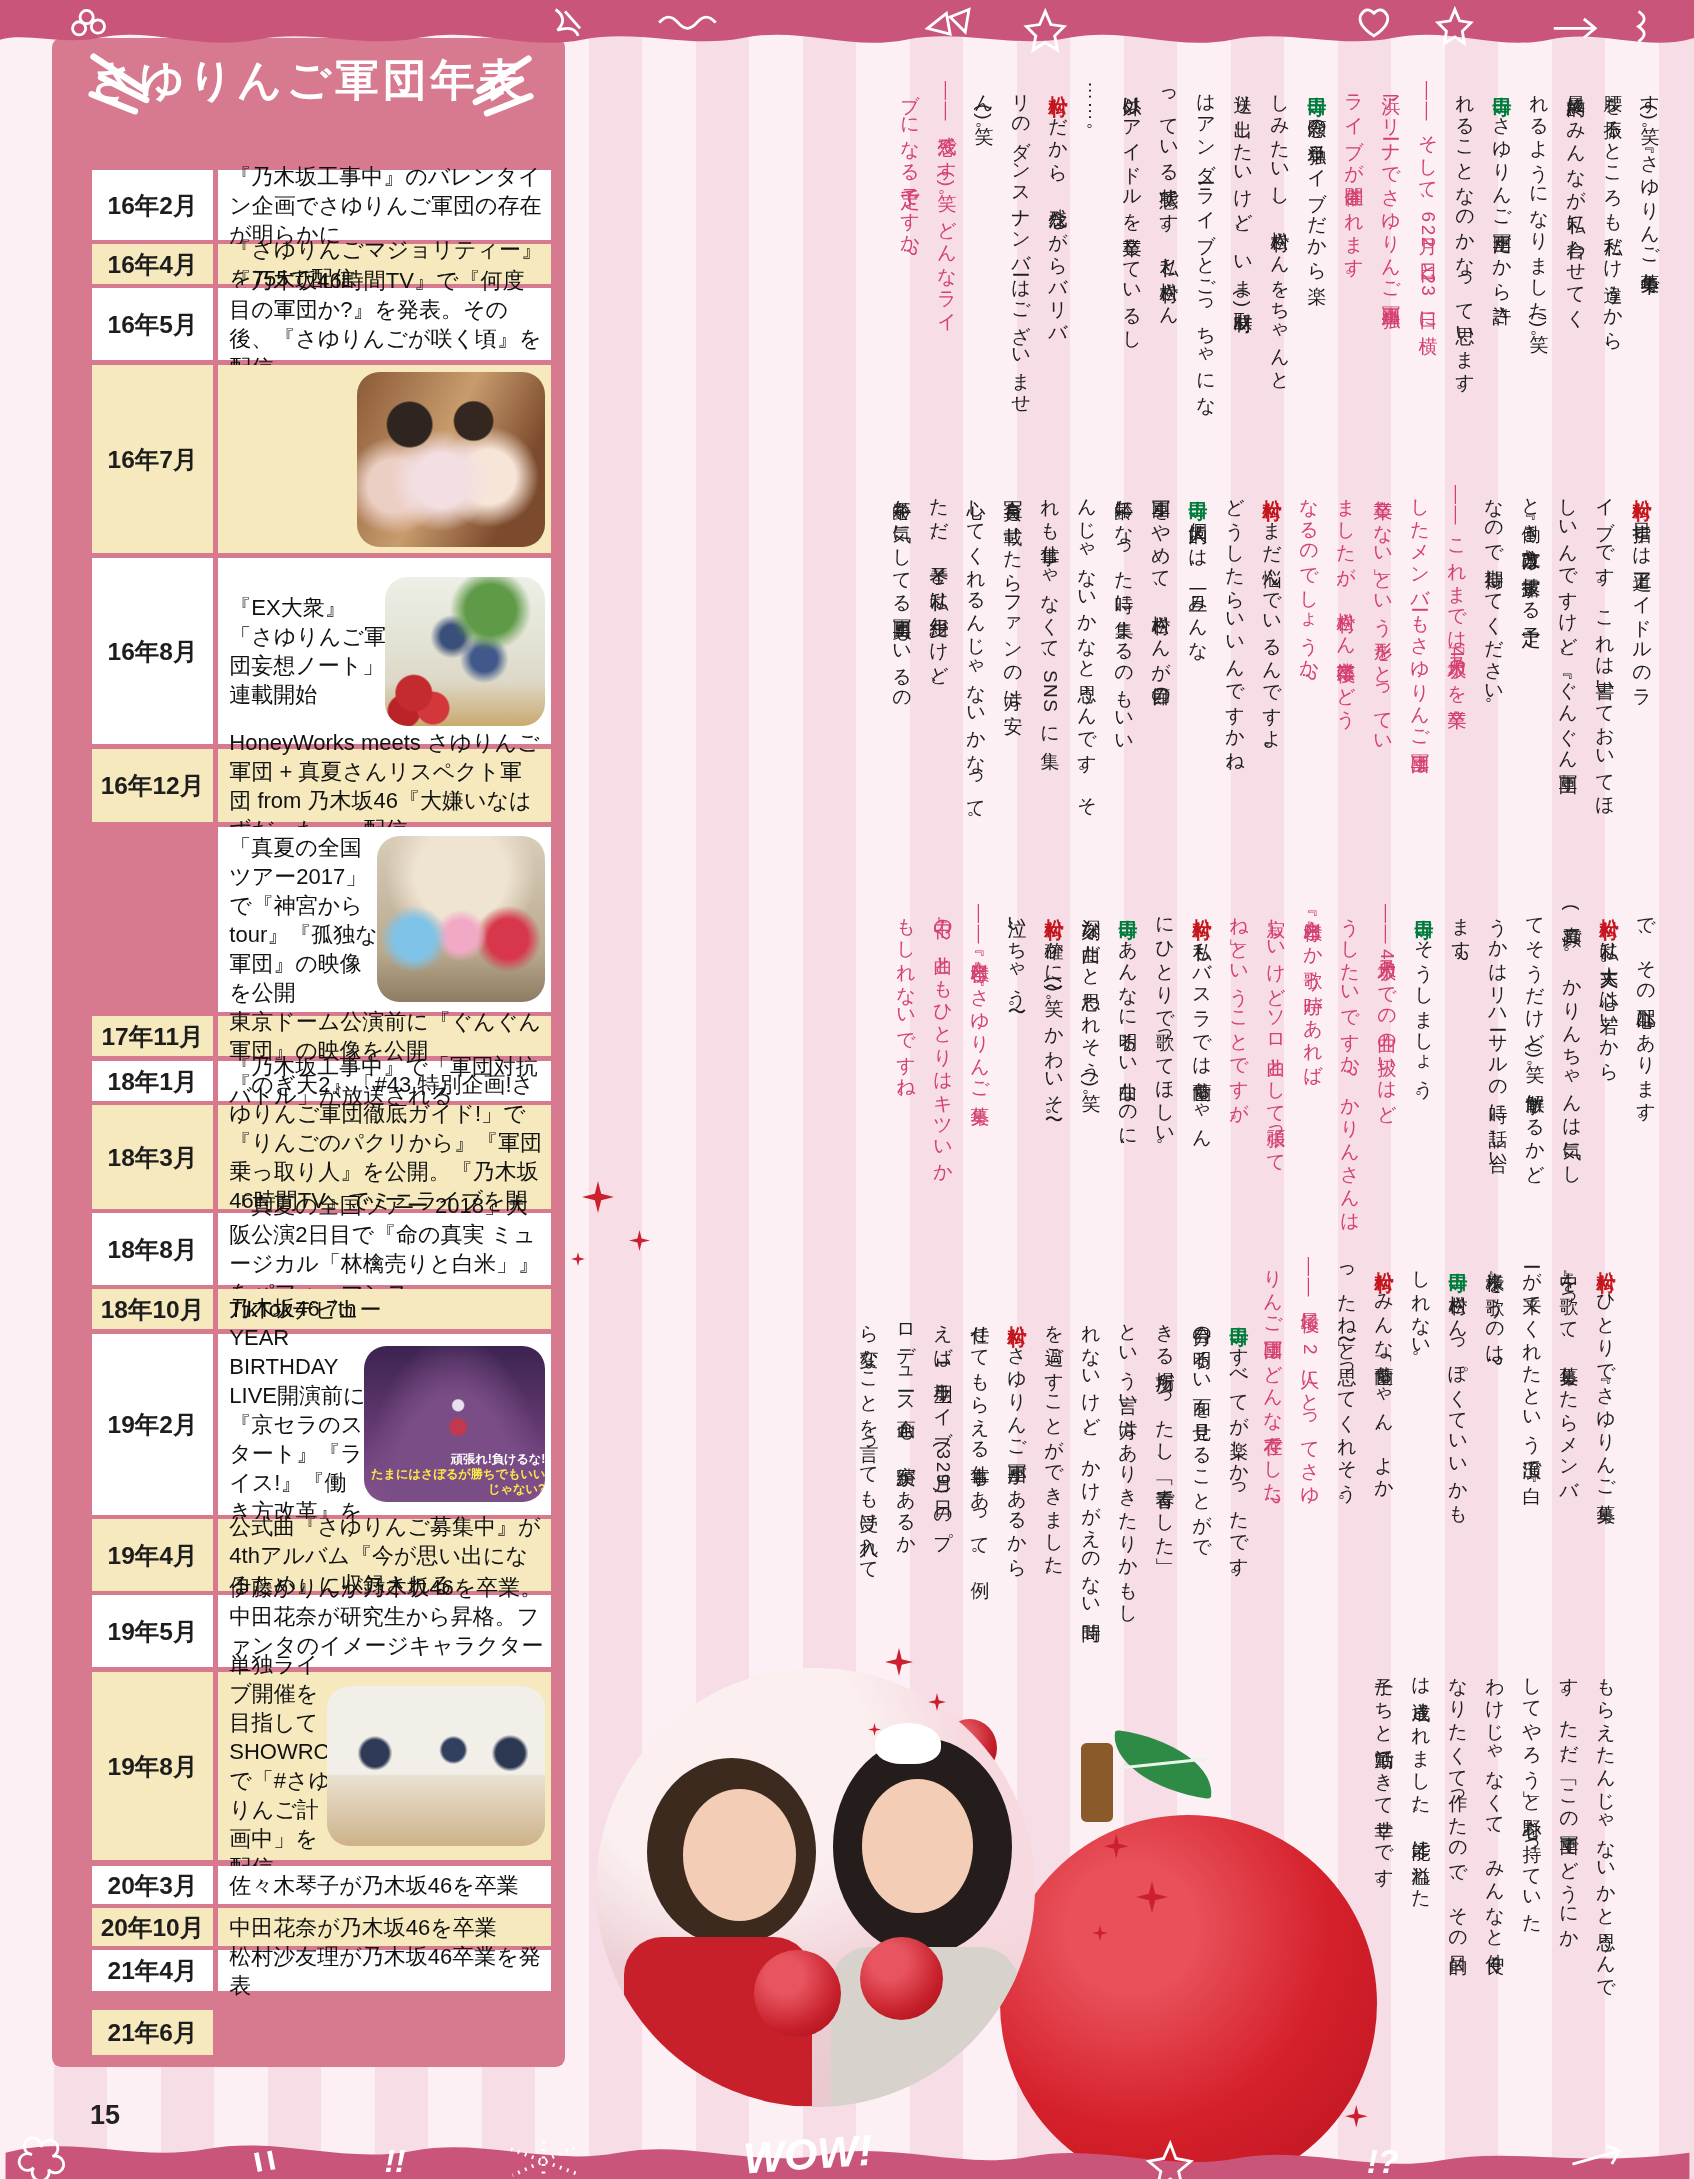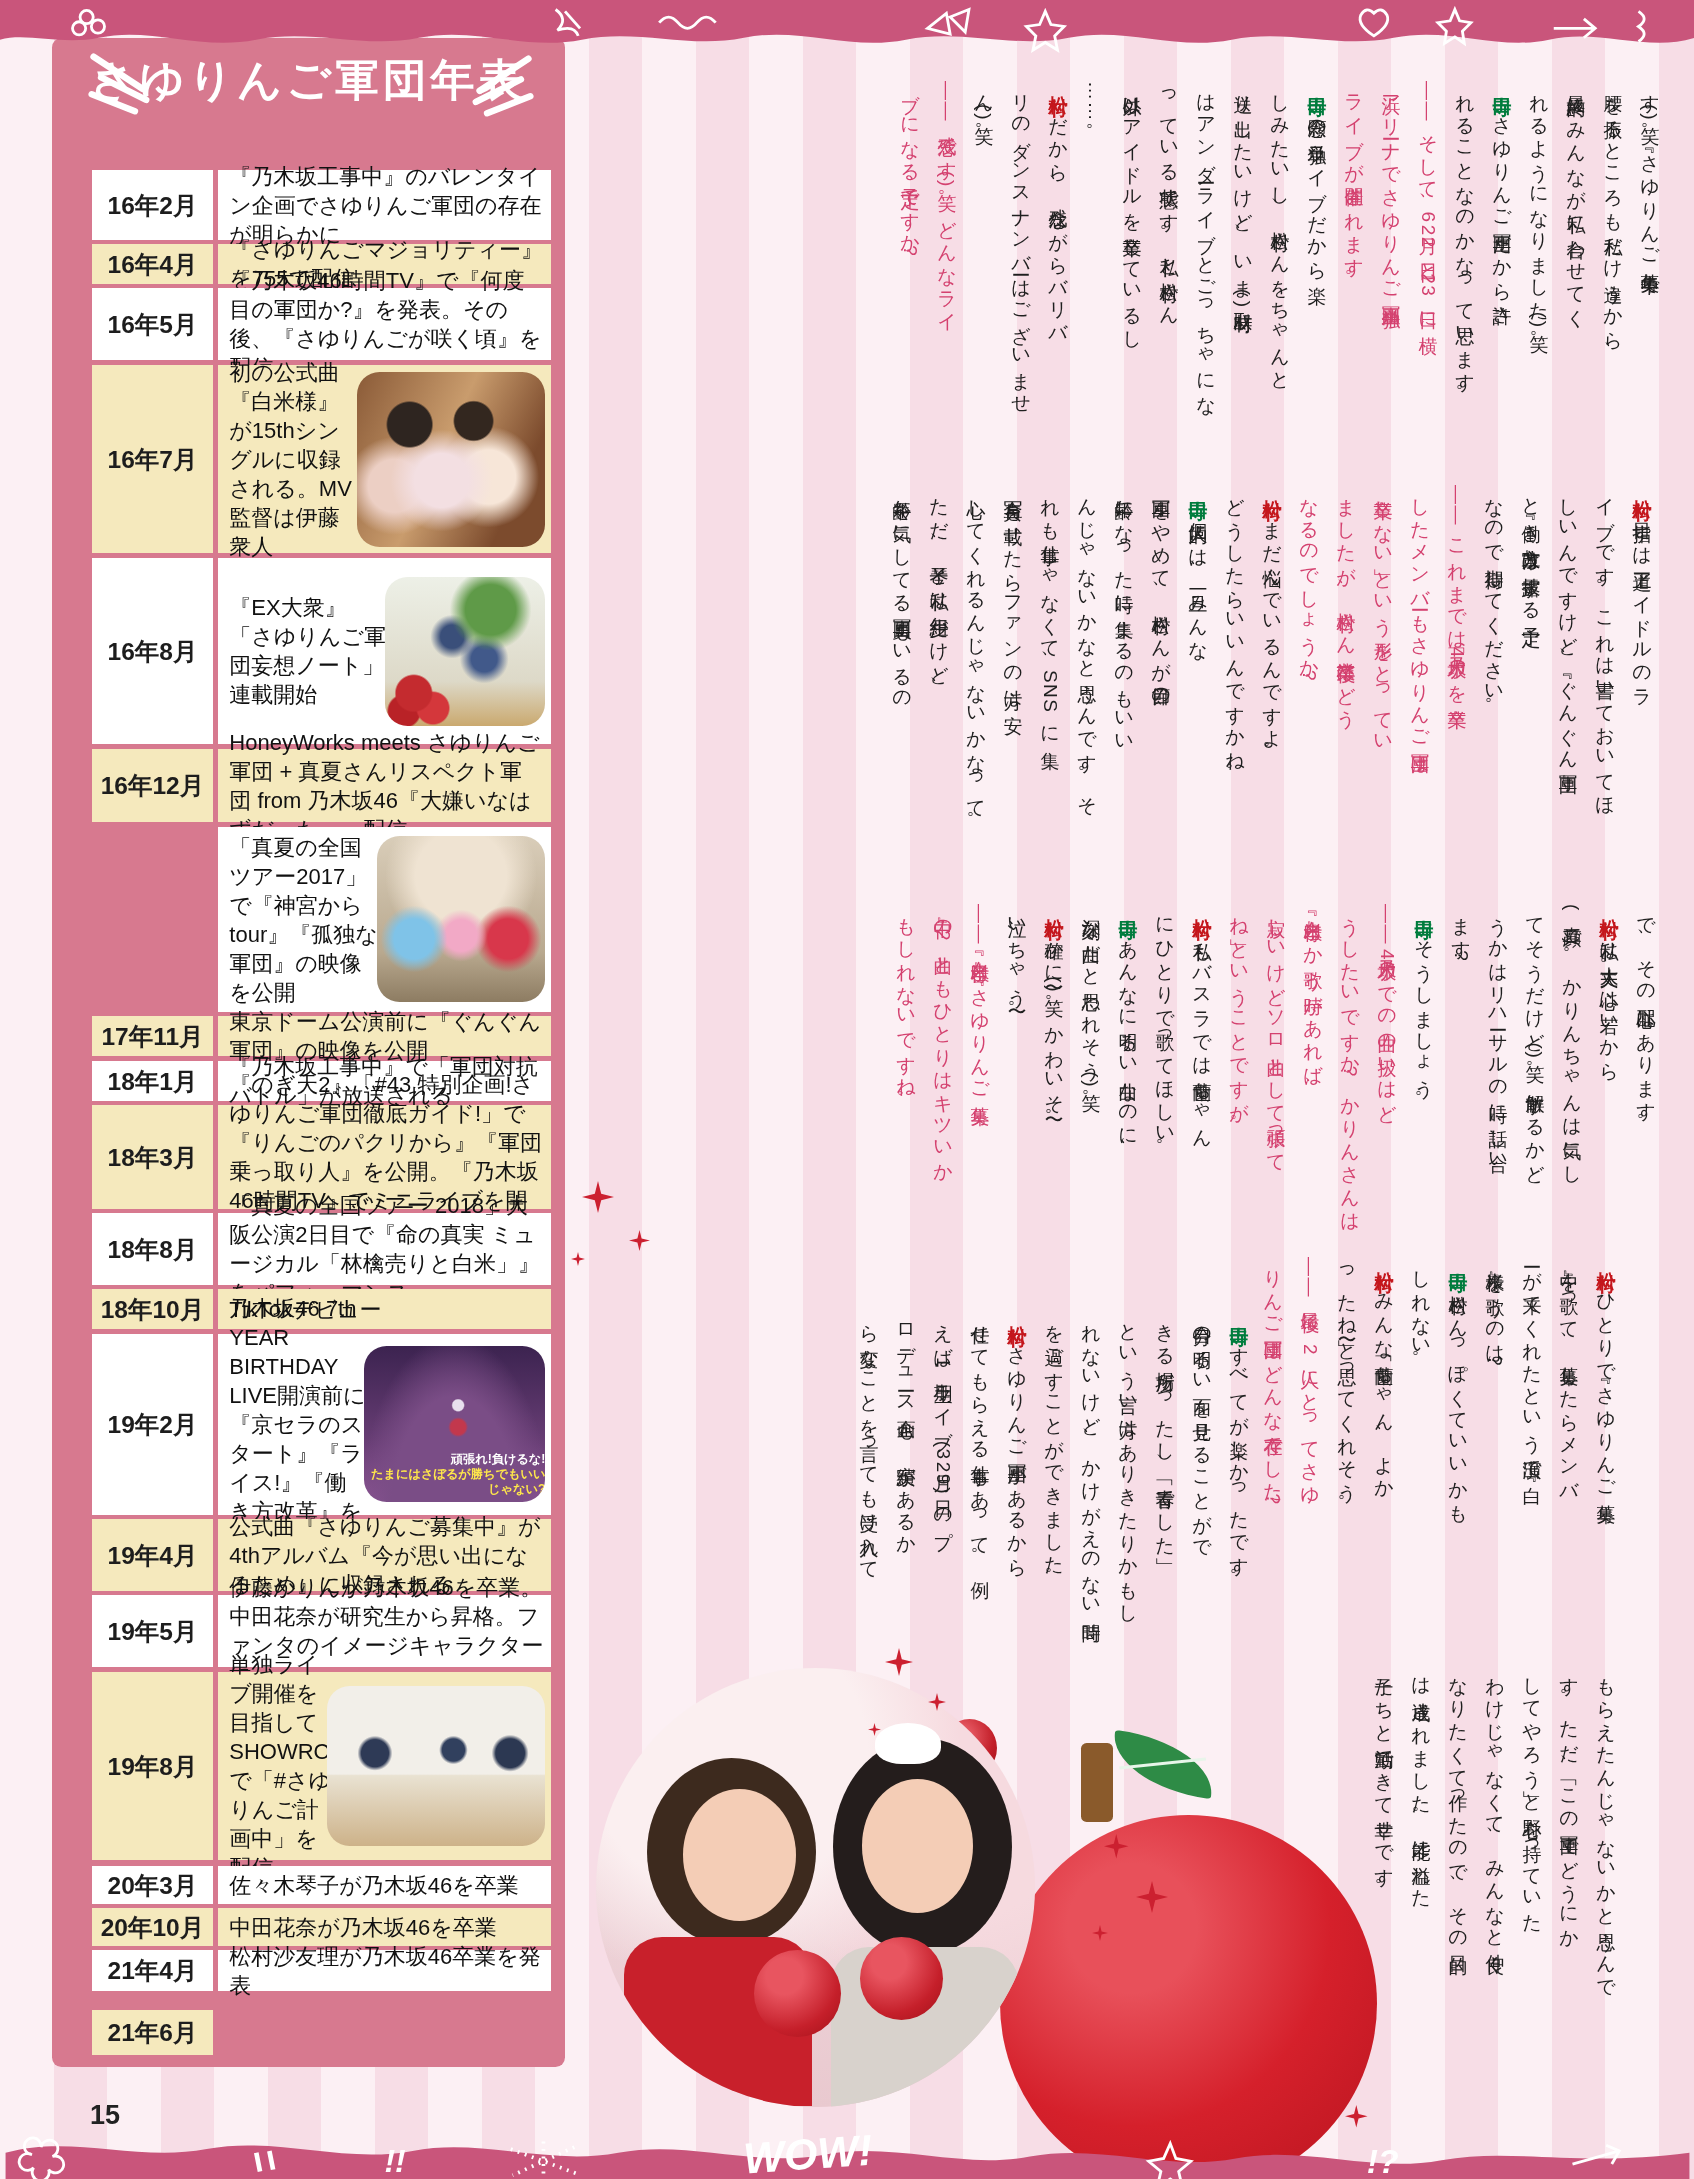--- a/index.html
+++ b/index.html
@@ -121,21 +121,20 @@
   <div class="trow" style="top: 250px; height: 72px;">
     <div class="tcell tdate">16年5月</div>
     <div class="tcell tbody">
       <div class="ttext">『乃木坂46時間TV』で『何度目の軍団か?』を発表。その後、『さゆりんごが咲く頃』を配信</div>
     </div>
   </div>
 
   <div class="trow alt" style="top: 327px; height: 188px;">
     <div class="tcell tdate">16年7月</div>
     <div class="tcell tbody">
-      <div class="ttext" style="width: 132px;">初の公式曲『白米様』が15thシングルに収録される。MV監督は伊藤衆人</div>
     <div class="ph ph-floral" style="width: 188px; height: 175px; top: 6.6px;"></div>
           </div>
   </div>
 
   <div class="trow" style="top: 520px; height: 186px;">
     <div class="tcell tdate">16年8月</div>
     <div class="tcell tbody">
       <div class="ttext" style="width: 160px;">『EX大衆』「さゆりんご軍団妄想ノート」連載開始</div>
     <div class="ph ph-market" style="width: 160px; height: 149px; top: 19px;"></div>
           </div>

